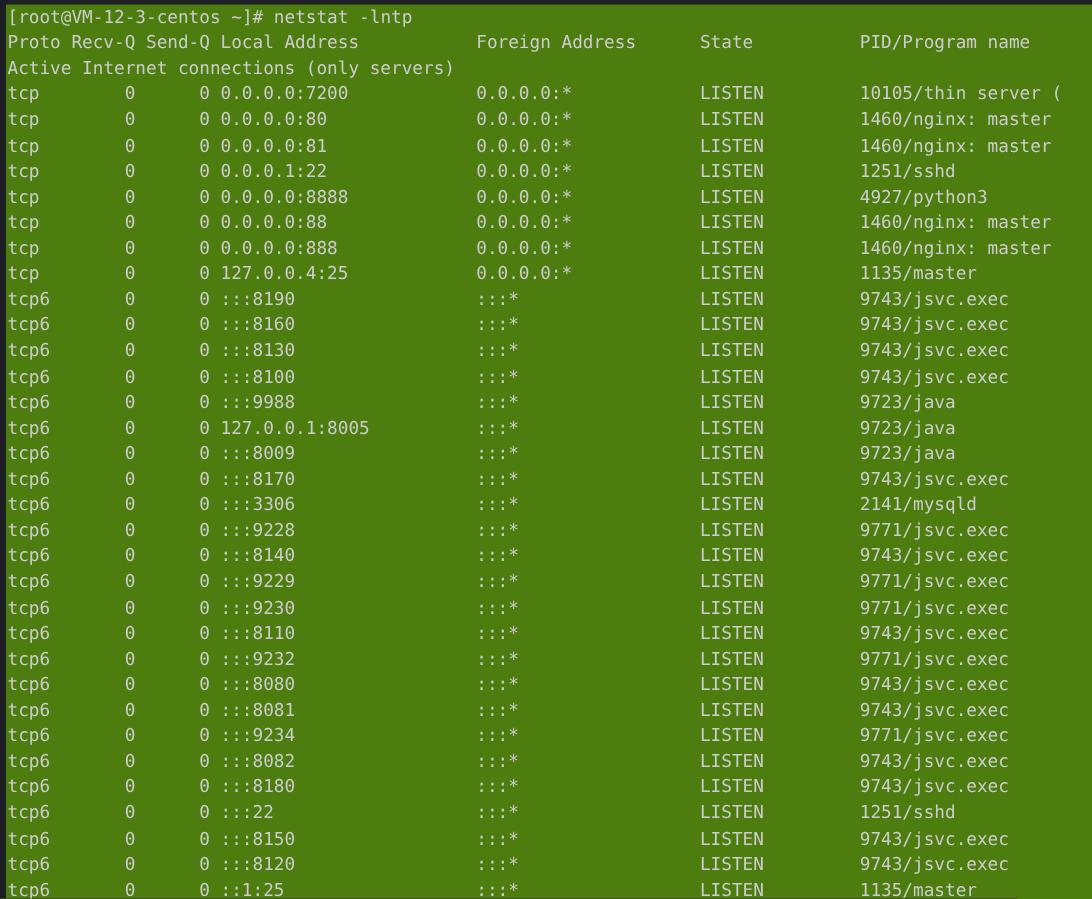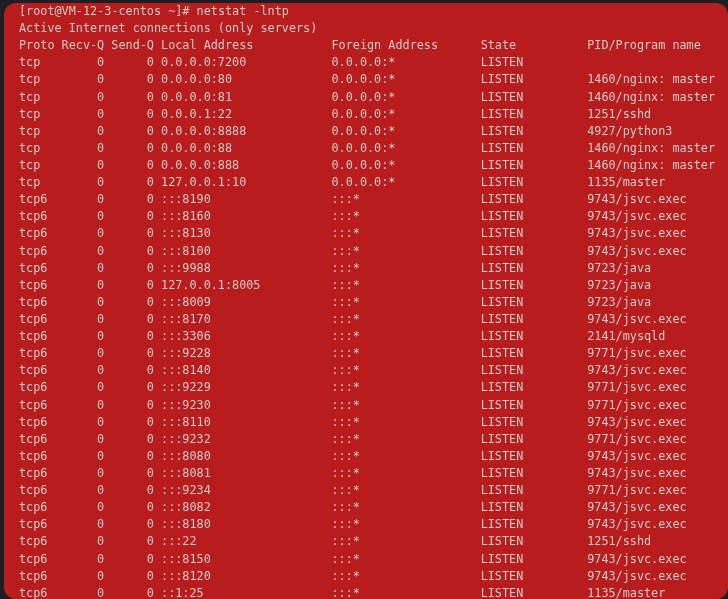--- a/index.html
+++ b/index.html
@@ -6,27 +6,26 @@
   body {
     width: 728px; height: 599px;
     background: #1d1d24;           
     overflow: hidden;
     position: relative;
     font-family: "DejaVu Sans Mono", "Liberation Mono", monospace;
   }
   .screen {
     position: absolute;
     left: 4px; top: 3px; right: 0; bottom: 0;
-    background: #b91c1c;
+    background: #4d7c0f;
     color: #cccccc;
     font-size: 11.81px;
     line-height: 17.11px;
-    padding-left: 15px;
+    padding-left: 1px;
     cursor: text;
-    border-radius: 12px;
   }
   .line {
     position: relative;
     height: 17.11px;
     white-space: pre;
   }
   .c { position: absolute; top: 0; white-space: pre; }
   .c-proto   { left: 0; }
   .c-recv    { left: 6ch;  width: 6ch; text-align: right; }
   .c-send    { left: 13ch; width: 6ch; text-align: right; }
@@ -36,40 +35,41 @@
   .c-pid     { left: 80ch; }
   .inline { white-space: pre; }
 </style>
 </head>
 <body>
 
 <div class="screen">
 
   <div class="line"><span class="inline">[root@VM-12-3-centos ~]#</span><span class="inline"> netstat -lntp</span></div>
 
-  <div class="line">Active Internet connections (only servers)</div>
-
   <div class="line">
     <span class="c c-proto">Proto</span>
     <span class="c c-recv">Recv-Q</span>
     <span class="c c-send">Send-Q</span>
     <span class="c c-local">Local Address</span>
     <span class="c c-foreign">Foreign Address</span>
     <span class="c c-state">State</span>
     <span class="c c-pid">PID/Program name</span>
   </div>
 
+  <div class="line">Active Internet connections (only servers)</div>
+
   <div id="rows">
   <div class="line">
     <span class="c c-proto">tcp</span>
     <span class="c c-recv">0</span>
     <span class="c c-send">0</span>
     <span class="c c-local">0.0.0.0:7200</span>
     <span class="c c-foreign">0.0.0.0:*</span>
     <span class="c c-state">LISTEN</span>
+    <span class="c c-pid">10105/thin server (</span>
   </div>
 
   <div class="line">
     <span class="c c-proto">tcp</span>
     <span class="c c-recv">0</span>
     <span class="c c-send">0</span>
     <span class="c c-local">0.0.0.0:80</span>
     <span class="c c-foreign">0.0.0.0:*</span>
     <span class="c c-state">LISTEN</span>
     <span class="c c-pid">1460/nginx: master</span>
@@ -122,21 +122,21 @@
     <span class="c c-local">0.0.0.0:888</span>
     <span class="c c-foreign">0.0.0.0:*</span>
     <span class="c c-state">LISTEN</span>
     <span class="c c-pid">1460/nginx: master</span>
   </div>
 
   <div class="line">
     <span class="c c-proto">tcp</span>
     <span class="c c-recv">0</span>
     <span class="c c-send">0</span>
-    <span class="c c-local">127.0.0.1:10</span>
+    <span class="c c-local">127.0.0.4:25</span>
     <span class="c c-foreign">0.0.0.0:*</span>
     <span class="c c-state">LISTEN</span>
     <span class="c c-pid">1135/master</span>
   </div>
 
   <div class="line">
     <span class="c c-proto">tcp6</span>
     <span class="c c-recv">0</span>
     <span class="c c-send">0</span>
     <span class="c c-local">:::8190</span>

